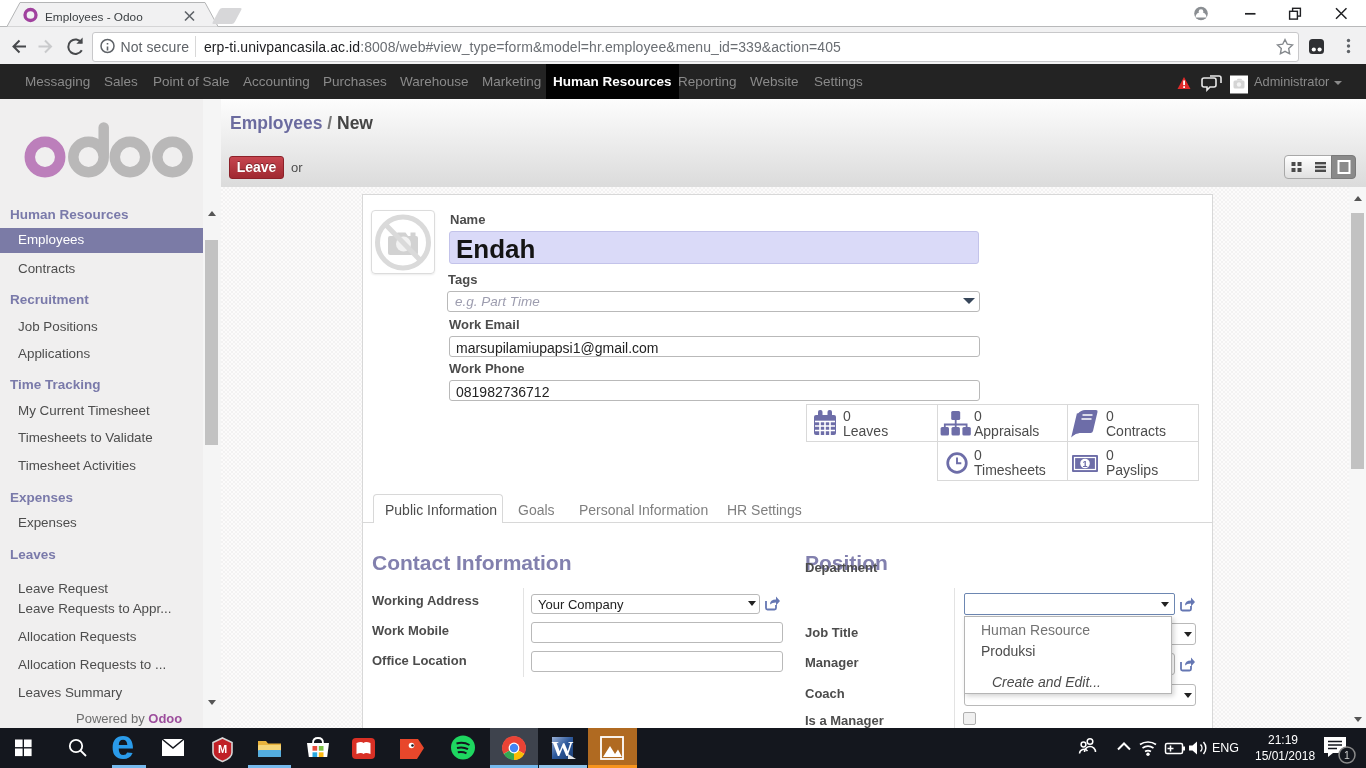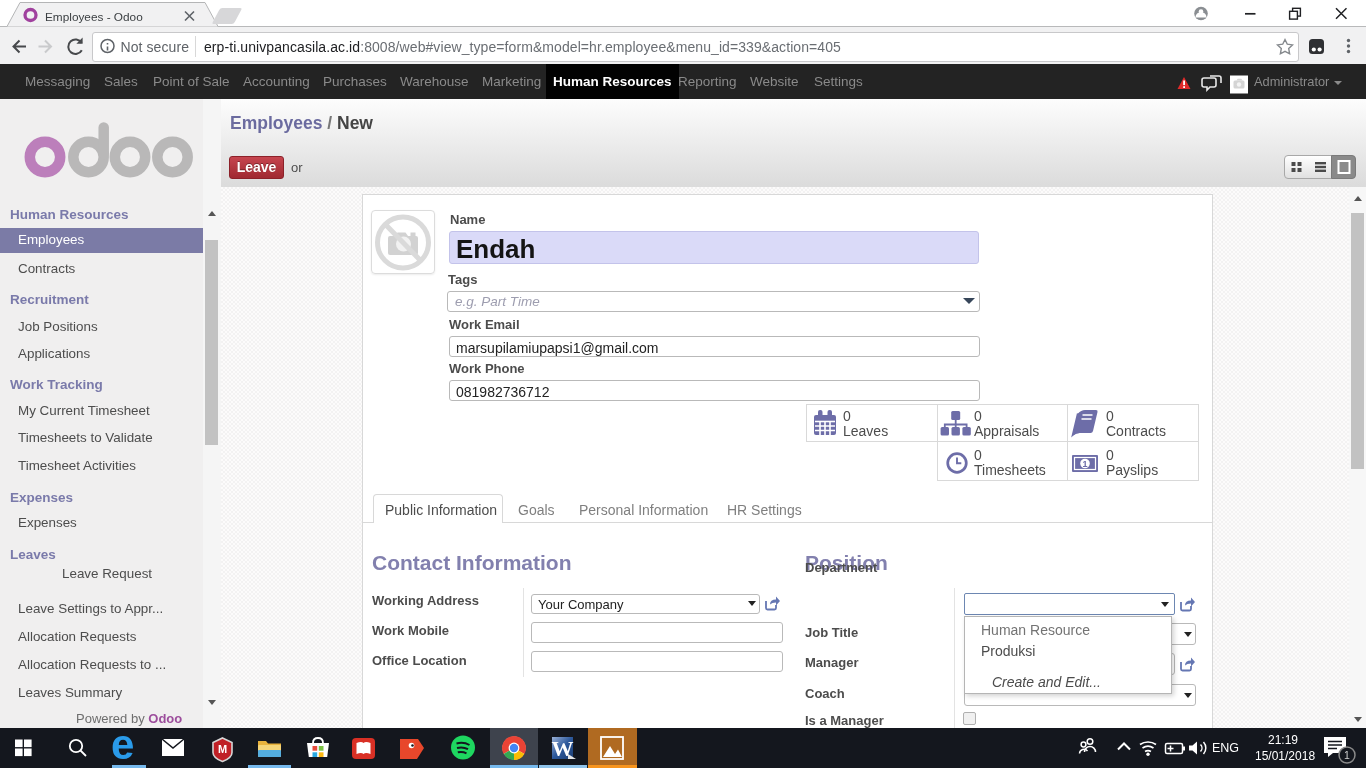--- a/index.html
+++ b/index.html
@@ -114,29 +114,29 @@
     <path d="M79.7,36 V9.5" fill="none" stroke="#b9b8b8" stroke-width="10.5" stroke-linecap="round"></path>
     <circle cx="21" cy="39" r="15.2" fill="none" stroke="#bc7fbb" stroke-width="10.5"></circle>
   </svg>
   <div class="shead" style="top:207px;">Human Resources</div>
   <div class="abs" style="left:0;top:228px;width:204px;height:25px;background:#7b7ba6;"></div>
   <div class="sitem" style="top:232px;color:#fff;">Employees</div>
   <div class="sitem" style="top:261px;">Contracts</div>
   <div class="shead" style="top:292px;">Recruitment</div>
   <div class="sitem" style="top:319px;">Job Positions</div>
   <div class="sitem" style="top:346px;">Applications</div>
-  <div class="shead" style="top:377px;">Work Tracking</div>
+  <div class="shead" style="top:377px;">Time Tracking</div>
   <div class="sitem" style="top:403px;">My Current Timesheet</div>
   <div class="sitem" style="top:430px;">Timesheets to Validate</div>
   <div class="sitem" style="top:458px;">Timesheet Activities</div>
   <div class="shead" style="top:490px;">Expenses</div>
   <div class="sitem" style="top:515px;">Expenses</div>
   <div class="shead" style="top:547px;">Leaves</div>
-  <div class="sitem" style="top:566px;margin-left:44px;">Leave Request</div>
-  <div class="sitem" style="top:601px;">Leave Settings to Appr...</div>
+  <div class="sitem" style="top:581px;">Leave Request</div>
+  <div class="sitem" style="top:601px;">Leave Requests to Appr...</div>
   <div class="sitem" style="top:629px;">Allocation Requests</div>
   <div class="sitem" style="top:657px;">Allocation Requests to ...</div>
   <div class="sitem" style="top:685px;">Leaves Summary</div>
   <div class="abs" style="left:76px;top:711px;font-size:13px;color:#6e6e6e;">Powered by <span style="color:#9c4d9c;font-weight:bold;">Odoo</span></div>
 
   <div class="abs" style="left:203px;top:99px;width:18px;height:629px;background:#f5f5f5;"></div>
   <div class="abs" style="left:205px;top:240px;width:13px;height:205px;background:#c2c2c2;"></div>
   <div class="abs" style="left:208px;top:211px;width:0;height:0;border-left:4px solid transparent;border-right:4px solid transparent;border-bottom:5px solid #555;"></div>
   <div class="abs" style="left:208px;top:700px;width:0;height:0;border-left:4px solid transparent;border-right:4px solid transparent;border-top:5px solid #555;"></div>
 

